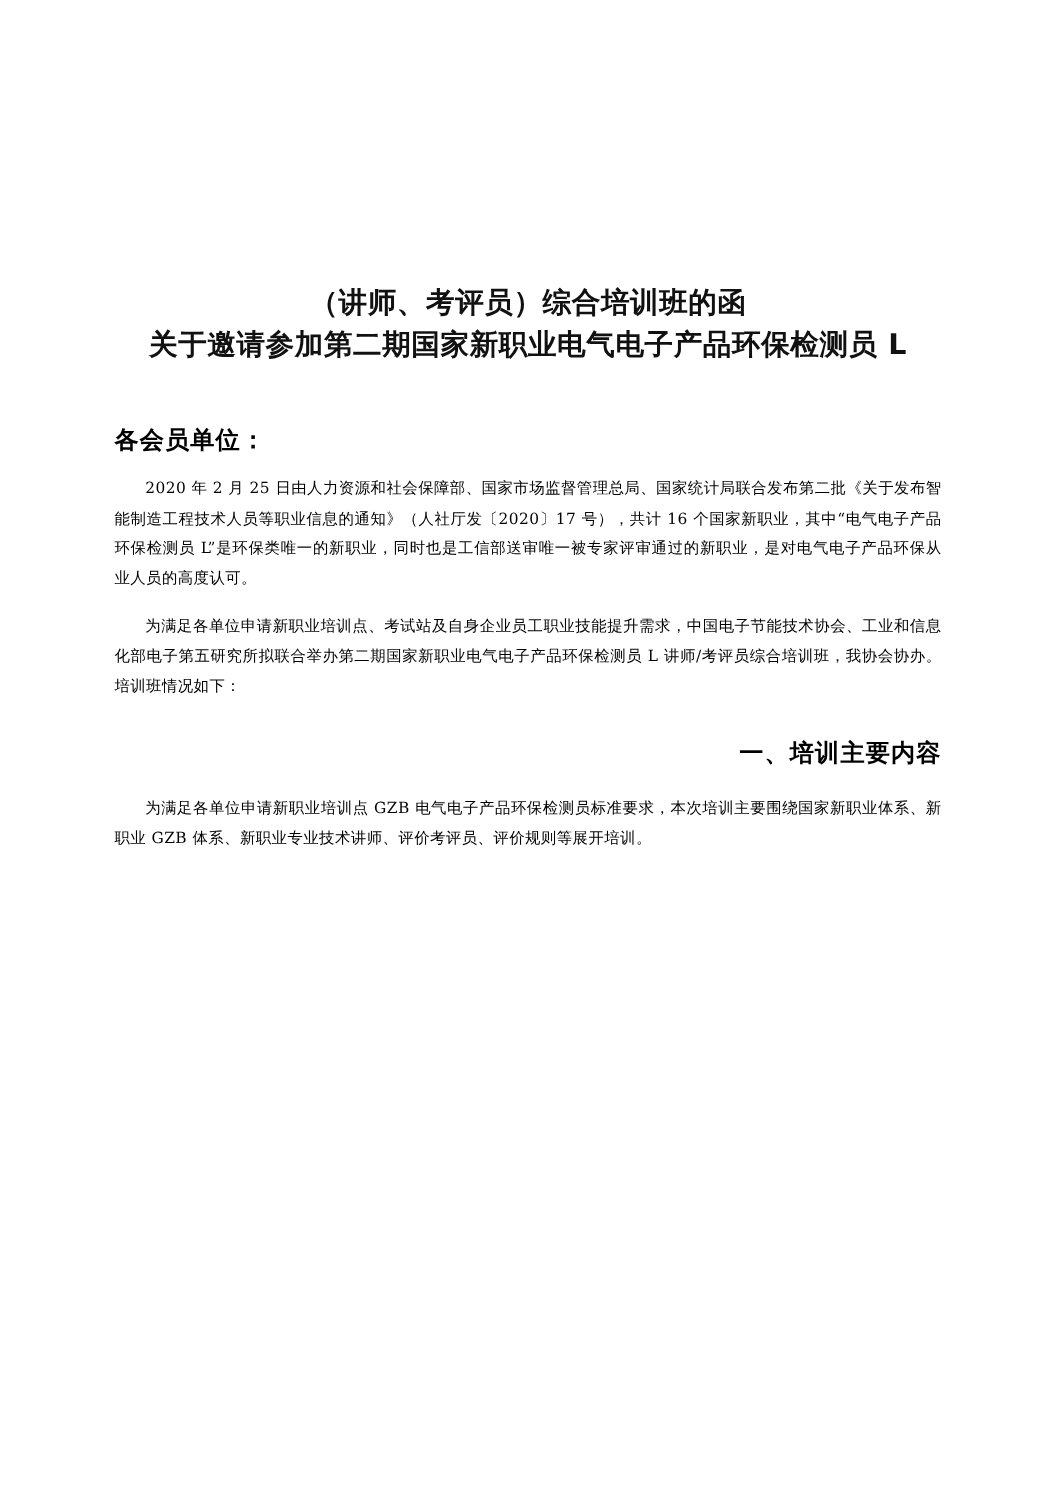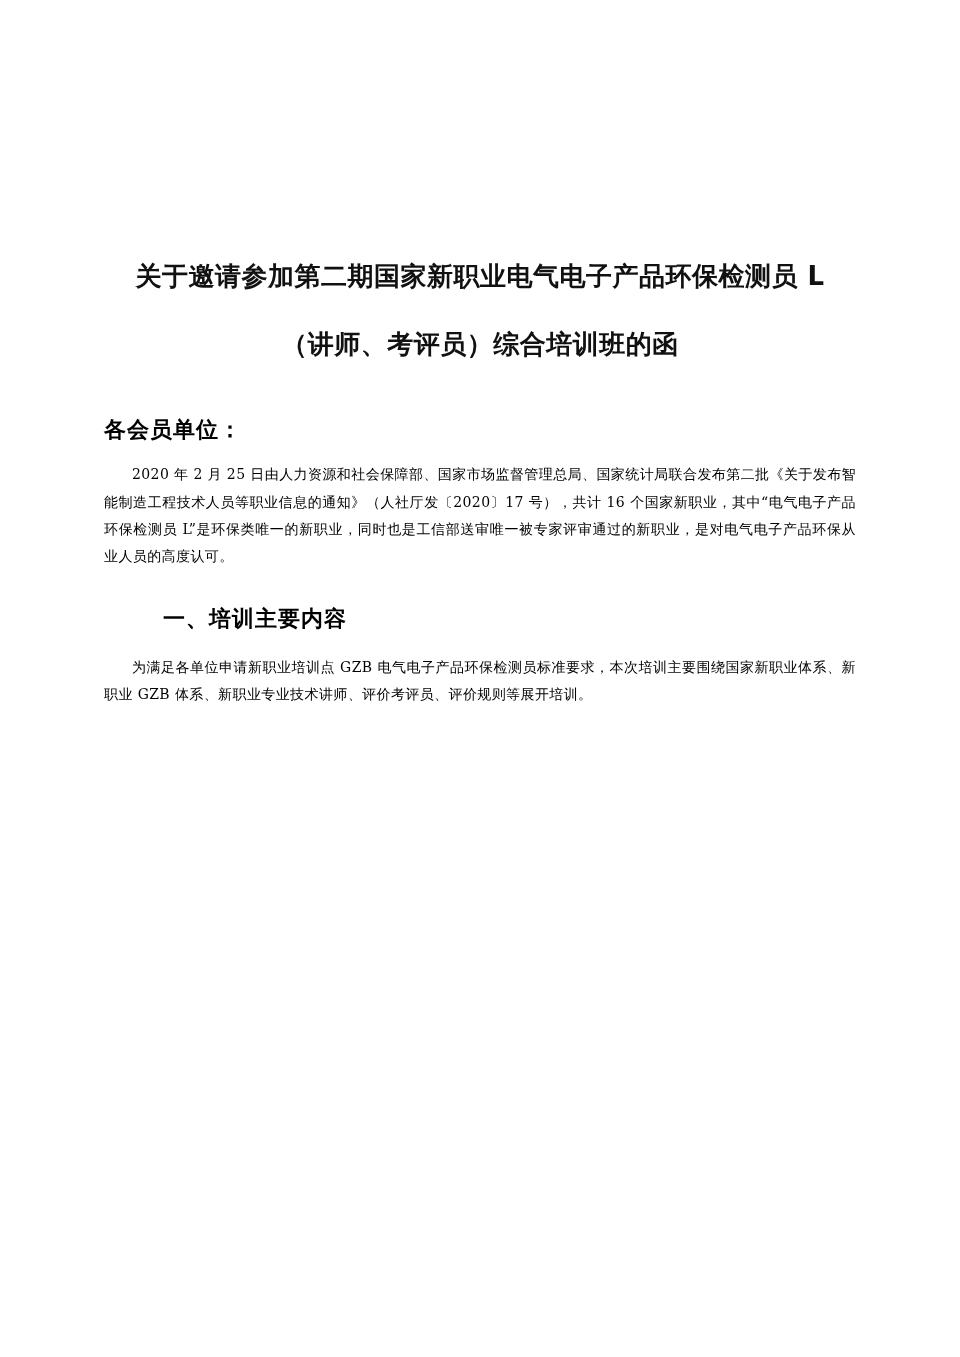--- a/index.html
+++ b/index.html
@@ -48,41 +48,43 @@
     margin: 0;
     margin-top: 16px;
     font-size: 14px;
     line-height: 1.95;
     text-align: justify;
     text-justify: inter-ideograph;
     text-indent: 2em;
     letter-spacing: 0.4px;
   }
   h2.section-heading {
-    margin: 15px;
+    margin: 0;
     margin-top: 28px;
     font-family: "DejaVu Sans", "Liberation Sans", sans-serif;
     font-size: 22px;
     font-weight: bold;
     text-indent: 2em;
     letter-spacing: 1px;
     line-height: 1.8;
+    text-align: right;
   }
 </style>
 </head>
 <body>
 
 <div class="page">
 
   <div class="title-block">
+    <div class="title-line second">（讲师、考评员）综合培训班的函</div>
     <div class="title-line">关于邀请参加第二期国家新职业电气电子产品环保检测员 L</div>
-    <div class="title-line second">（讲师、考评员）综合培训班的函</div>
   </div>
 
   <div class="salutation">各会员单位：</div>
 
   <p class="body-par">2020 年 2 月 25 日由人力资源和社会保障部、国家市场监督管理总局、国家统计局联合发布第二批《关于发布智能制造工程技术人员等职业信息的通知》（人社厅发〔2020〕17 号），共计 16 个国家新职业，其中“电气电子产品环保检测员 L”是环保类唯一的新职业，同时也是工信部送审唯一被专家评审通过的新职业，是对电气电子产品环保从业人员的高度认可。</p>
+  <p class="body-par">为满足各单位申请新职业培训点、考试站及自身企业员工职业技能提升需求，中国电子节能技术协会、工业和信息化部电子第五研究所拟联合举办第二期国家新职业电气电子产品环保检测员 L 讲师/考评员综合培训班，我协会协办。培训班情况如下：</p>
 
   <h2 class="section-heading">一、培训主要内容</h2>
 
   <p class="body-par">为满足各单位申请新职业培训点 GZB 电气电子产品环保检测员标准要求，本次培训主要围绕国家新职业体系、新职业 GZB 体系、新职业专业技术讲师、评价考评员、评价规则等展开培训。</p>
 
 </div>
 
 </body></html>

